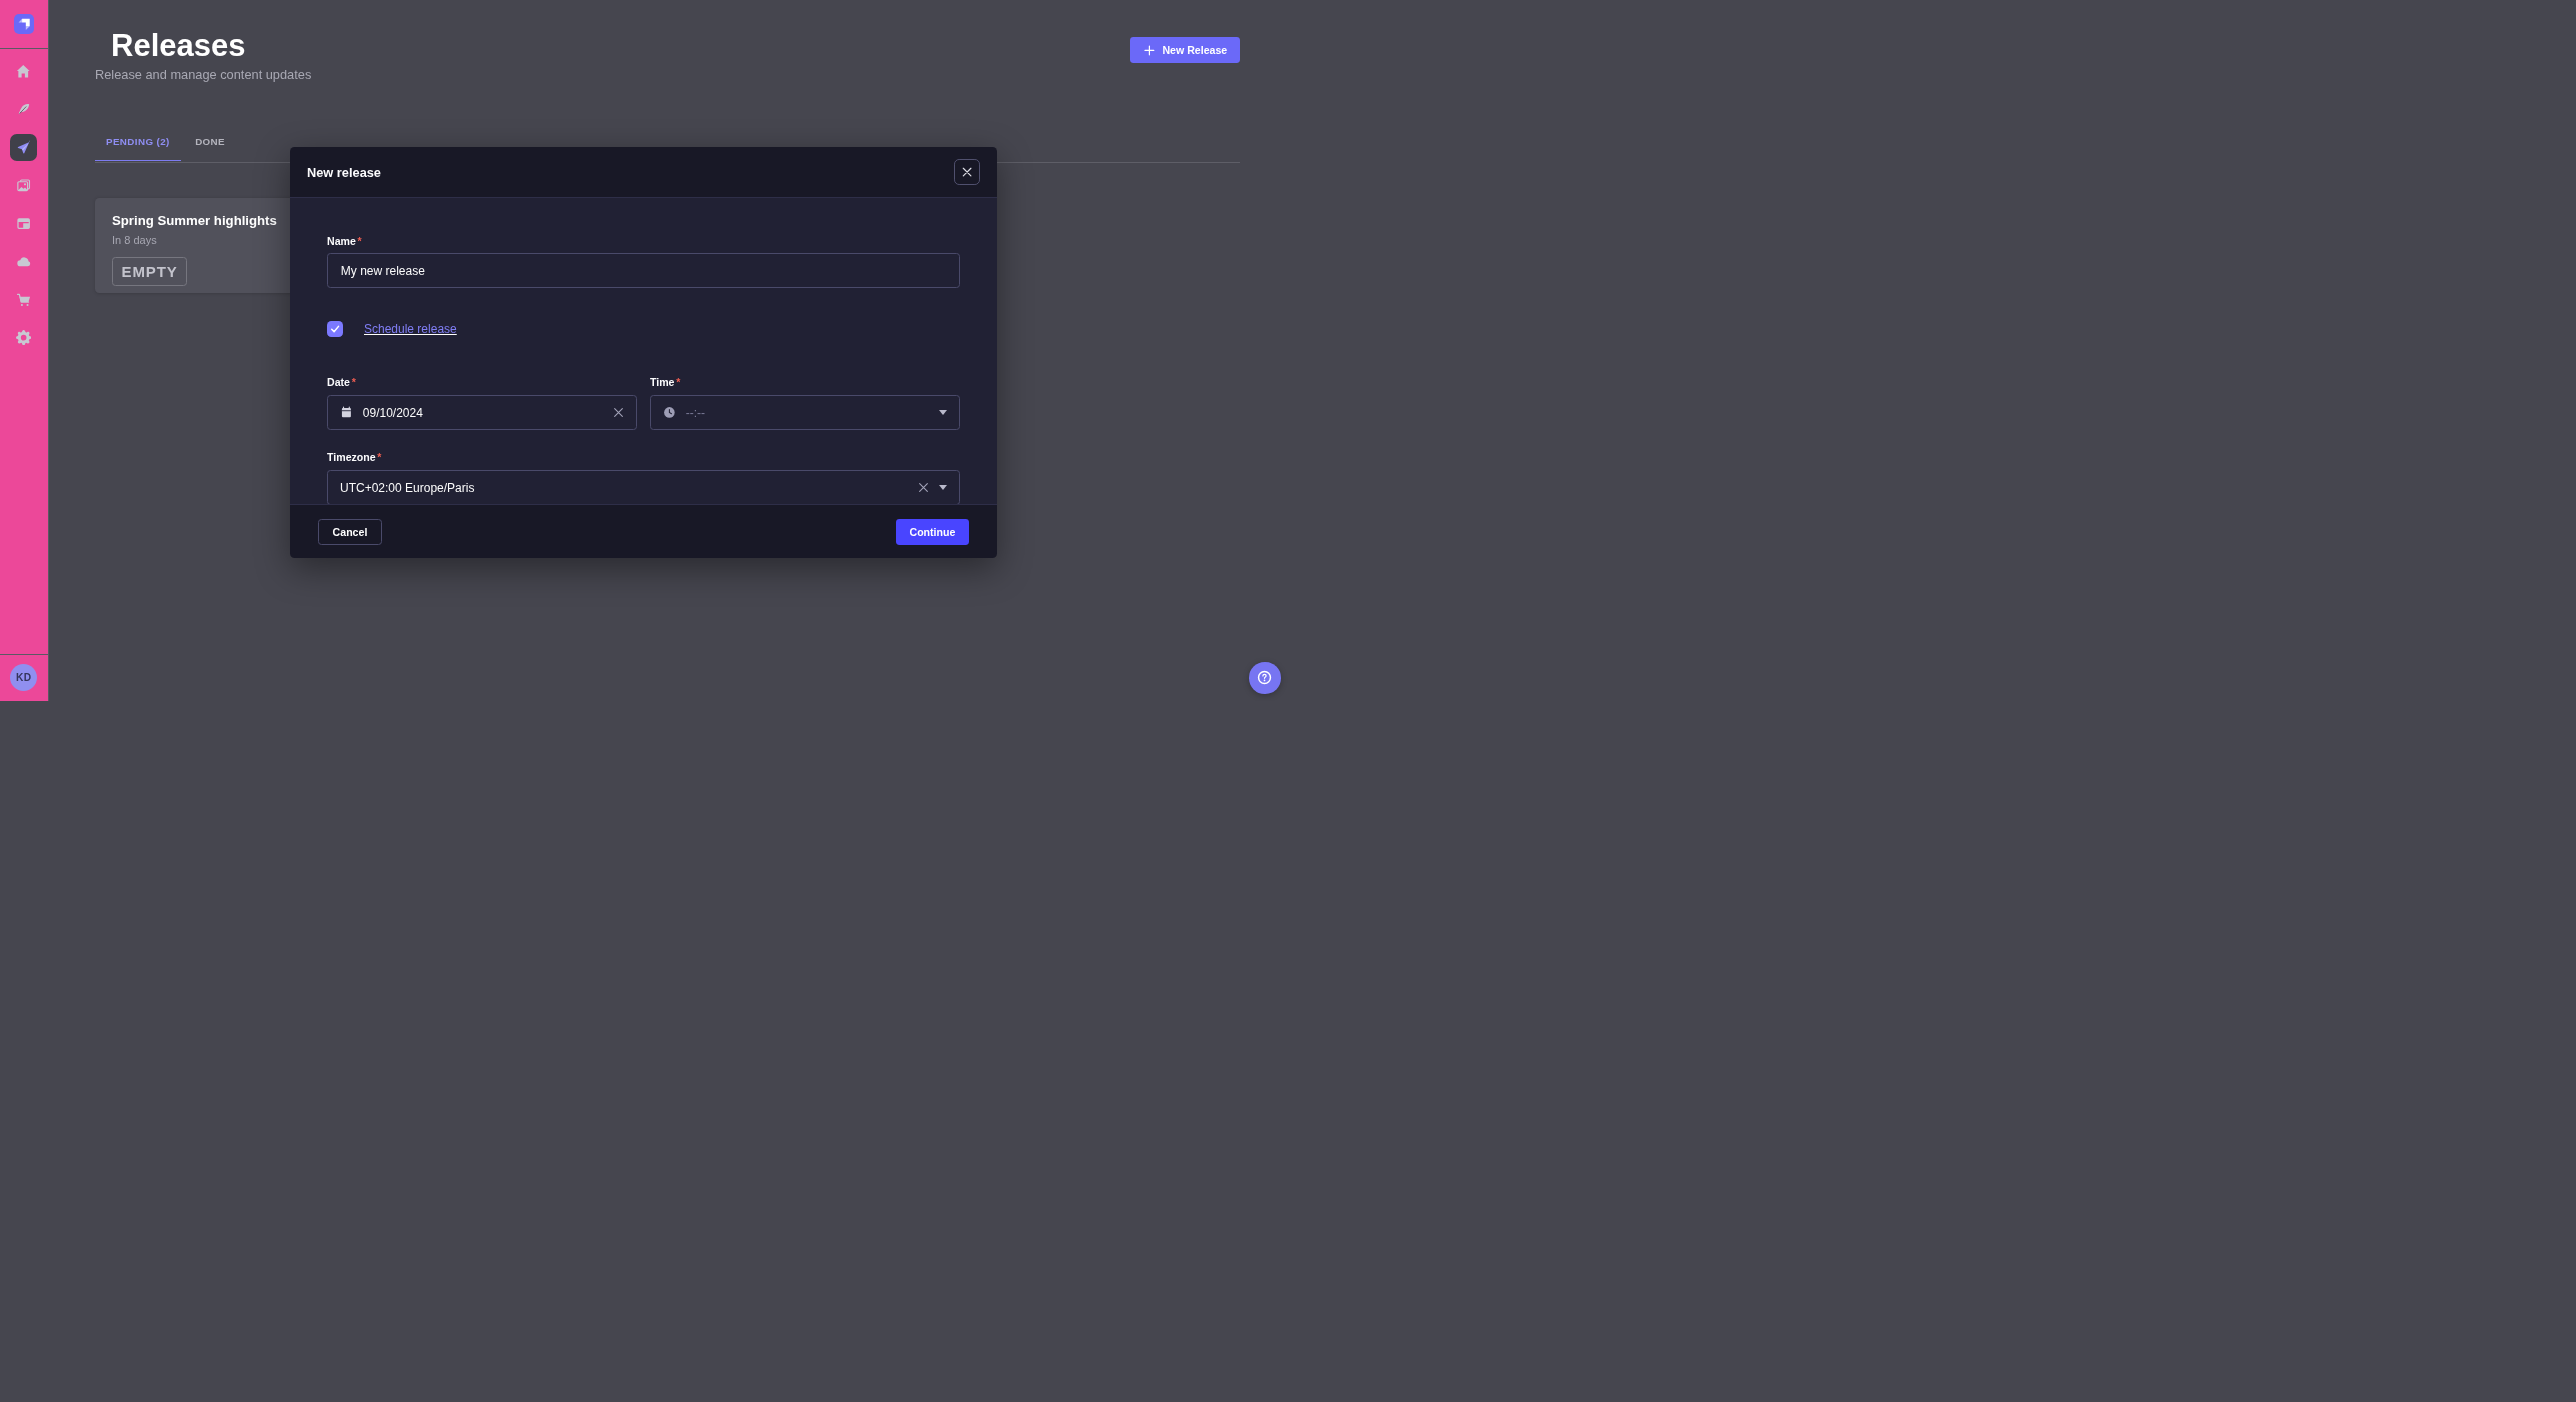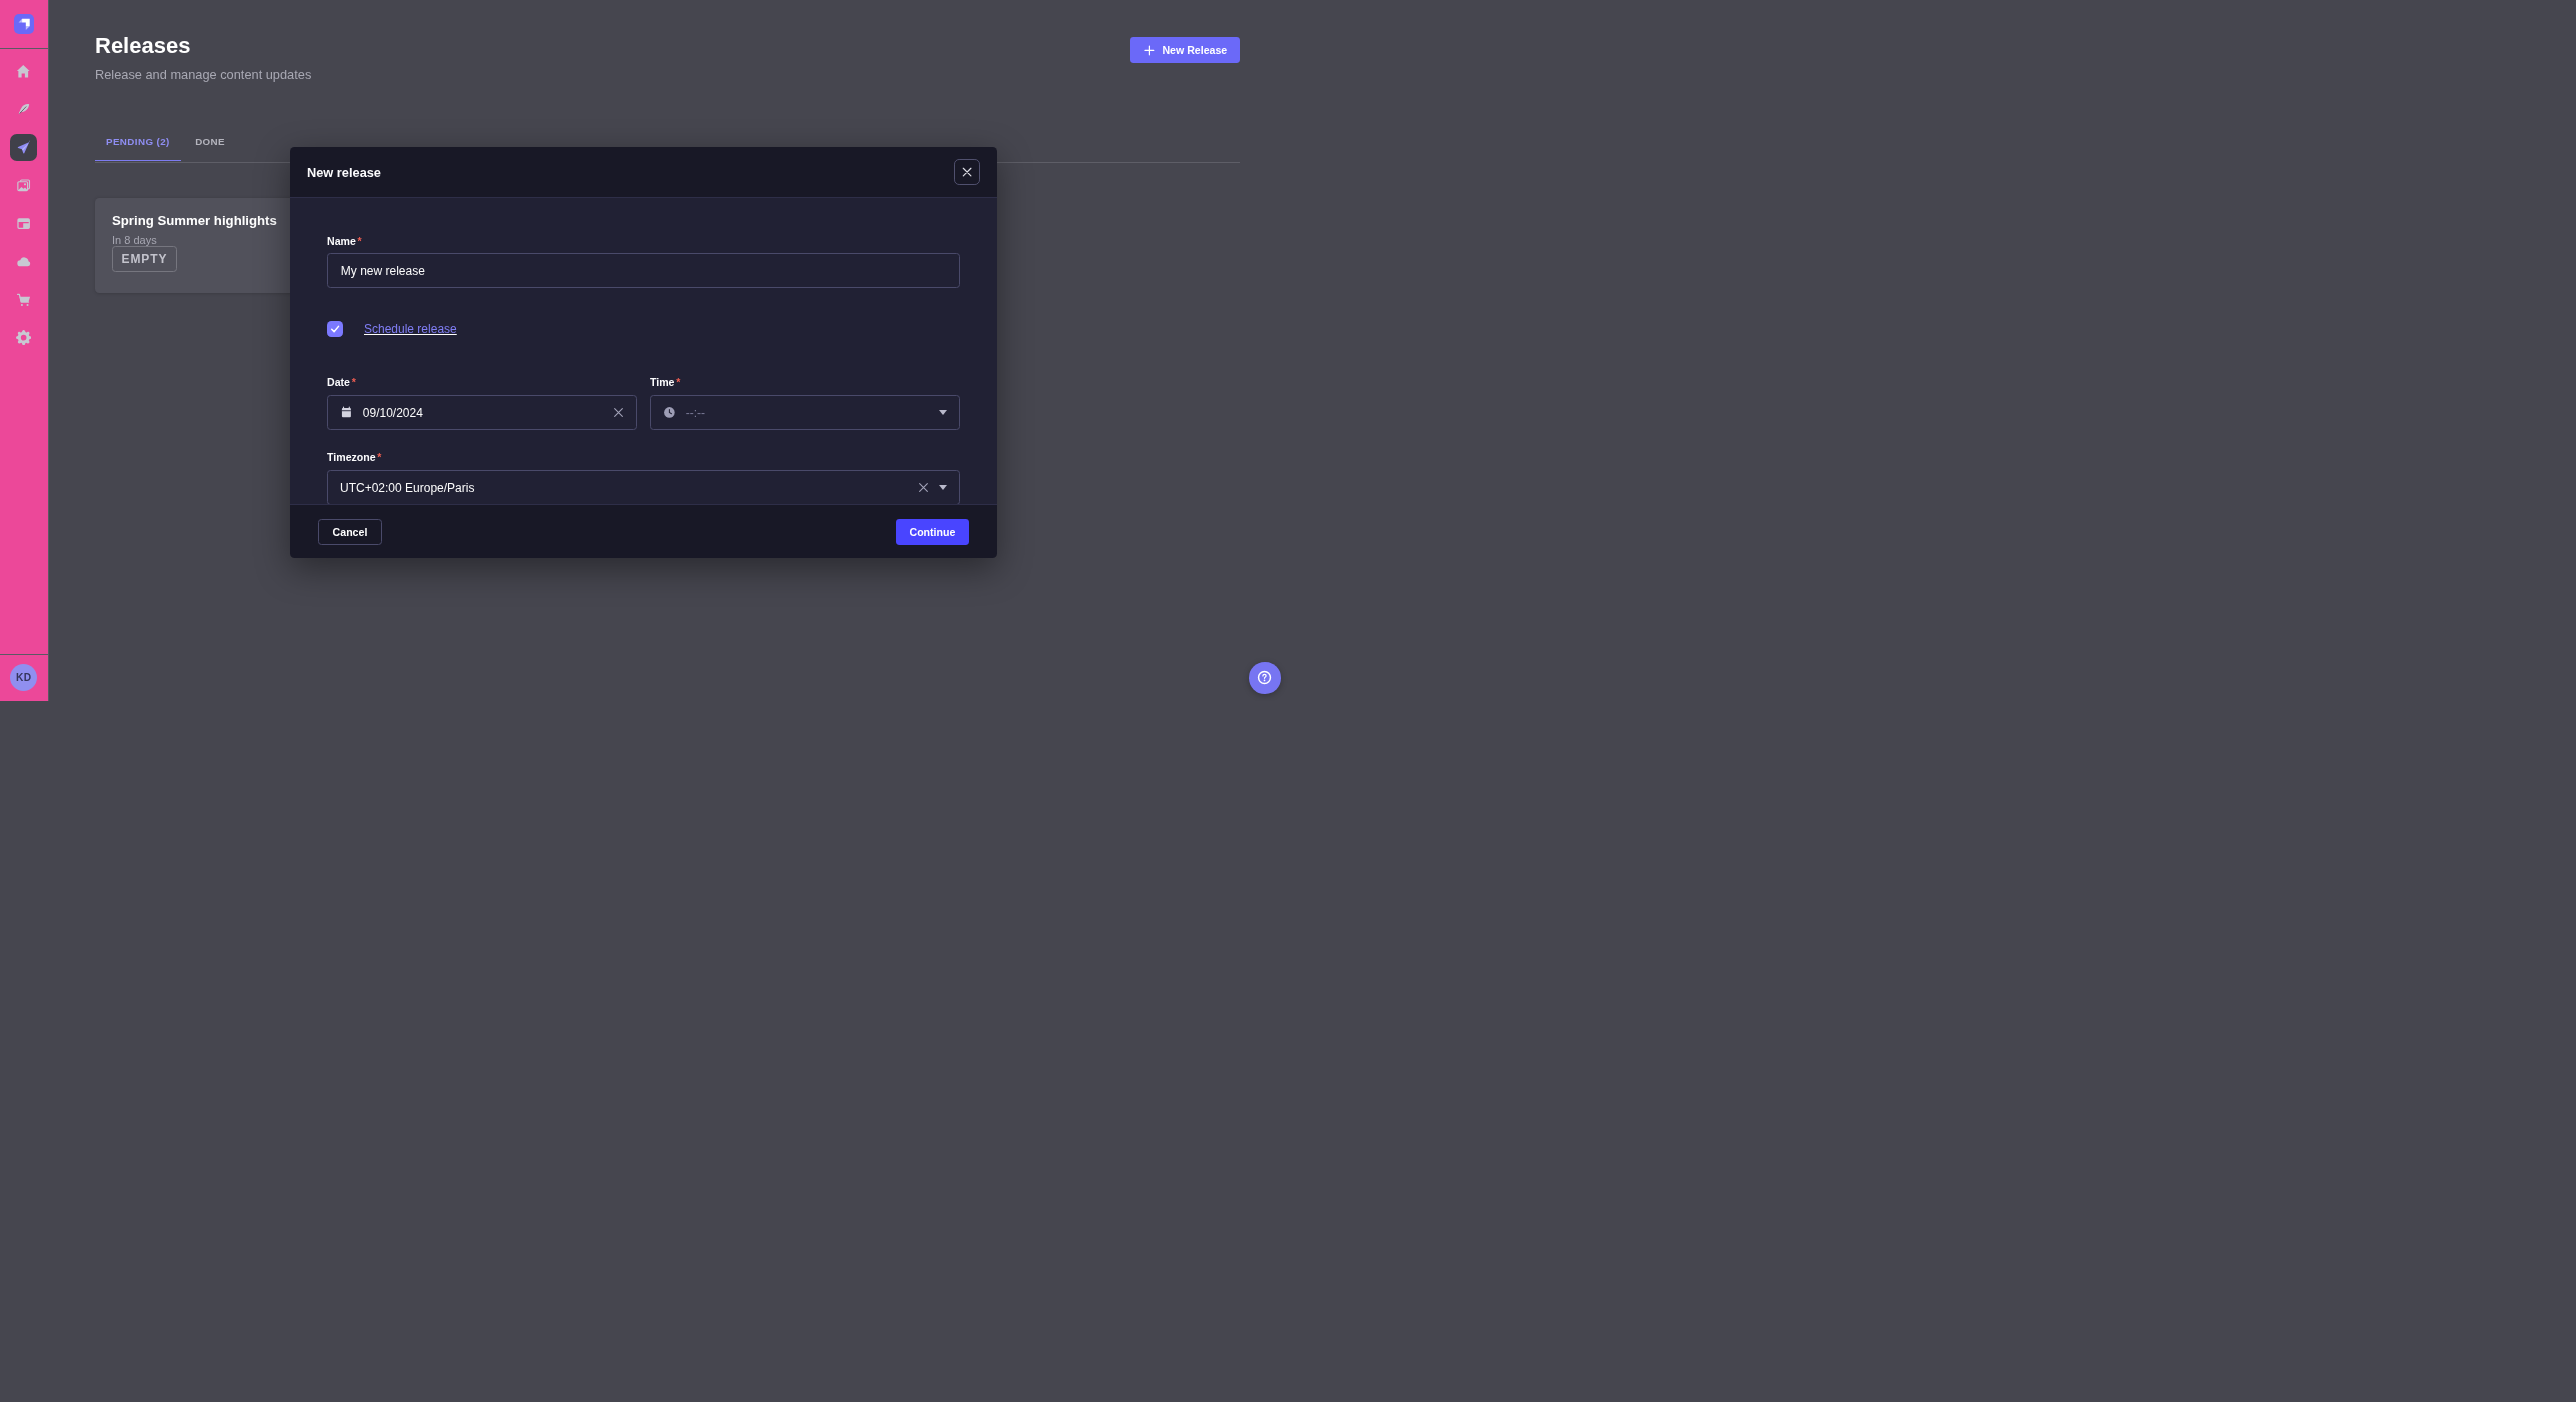--- a/index.html
+++ b/index.html
@@ -36,21 +36,21 @@
   .icon-purple { fill:#8f8df5; }
   .sidebar-sep-bottom { position:absolute; top:654px; left:0; right:0; border-top:0.9px solid #5a5a63; }
   .avatar {
     position:absolute; left:10.2px; top:664px; width:27px; height:27px; border-radius:50%;
     background:#908ff0; color:#35355c; font-size:10.2px; font-weight:700;
     display:flex; align-items:center; justify-content:center; cursor:pointer; letter-spacing:0.3px;
   }
 
   
   .page-header { position:absolute; left:95px; top:31px; }
-  .page-title { font-size:22px; font-weight:700; color:#ffffff; line-height:29px; }
+  .page-title { font-size:31px; font-weight:700; color:#ffffff; line-height:29px;margin-left:16px; }
   .page-subtitle { margin-top:6.8px; font-size:12.8px; color:#a9a9b4; }
 
   .new-release-btn {
     position:absolute; right:48px; top:37px; height:26.4px;
     background:#6b69f8; border:none; border-radius:3.4px; color:#fff;
     font-family:inherit; font-size:10.6px; font-weight:600;
     display:flex; align-items:center; gap:6.8px; padding:0 12.8px; cursor:pointer;
   }
 
   
@@ -64,23 +64,23 @@
 
   
   .release-card {
     position:absolute; left:95px; top:198px; width:400px; height:95px;
     background:#51515b; border-radius:4.3px; padding:14.5px 17px;
     box-shadow:0 0.9px 3.4px rgba(0,0,0,.15); cursor:pointer;
   }
   .card-title { font-size:13.2px; font-weight:600; color:#ffffff; }
   .card-timing { margin-top:6px; font-size:11px; color:#a7a7b2; }
   .card-badge {
-    display:inline-block; margin-top:0; padding:5.1px 8.5px;
+    display:inline-block; margin-top:11px; padding:5.1px 8.5px;
     border:0.9px solid #76767f; border-radius:3.4px;
-    font-size:12px; font-weight:700; letter-spacing:0.9px; color:#c3c3cc;
+    font-size:15px; font-weight:700; letter-spacing:0.9px; color:#c3c3cc;
   }
 
   
   .modal {
     position:absolute; left:290px; top:147px; width:707px; height:411px;
     border-radius:4.3px; overflow:hidden; box-shadow:0 10.2px 34px rgba(0,0,0,.4);
   }
   .modal-header {
     height:51px; background:#181826; border-bottom:0.9px solid #2e2e48;
     display:flex; align-items:center; justify-content:space-between; padding:0 17px;

